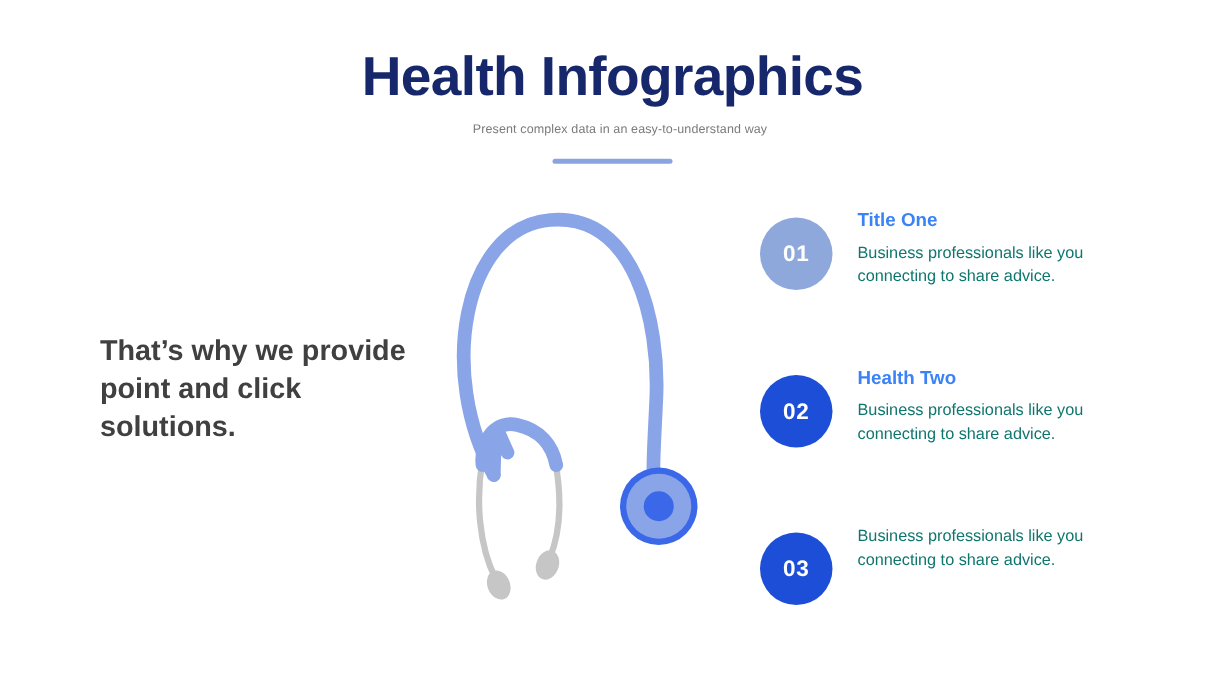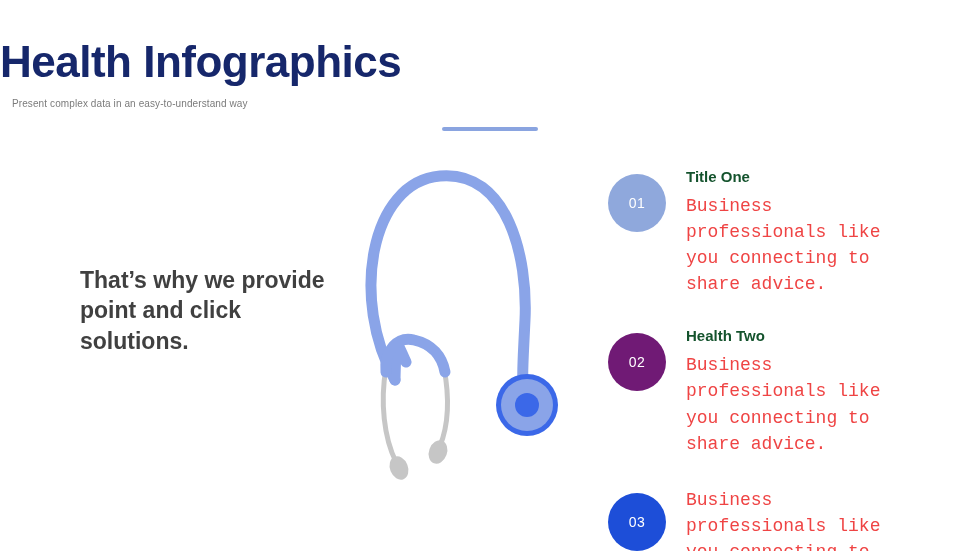--- a/index.html
+++ b/index.html
@@ -17,21 +17,21 @@
     background: #ffffff;
     overflow: hidden;
   }
 
   
   .header {
     position: absolute;
     left: 0;
     top: 38px;
     width: 980px;
-    text-align: left;
+    text-align: center;
   }
   .slide-title {
     font-size: 44px;
     font-weight: bold;
     color: #16276b;
     letter-spacing: -0.5px;
     line-height: 1.1;
     margin: 0;
   }
   .slide-subtitle {
@@ -94,38 +94,37 @@
     position: absolute;
     left: 0;
     top: 6px;
     width: 58px;
     height: 58px;
     border-radius: 50%;
     display: flex;
     align-items: center;
     justify-content: center;
     color: #ffffff;
-    font-size: 14px;
-    font-weight: normal;
+    font-size: 18px;
+    font-weight: bold;
     letter-spacing: 0.5px;
   }
   .step-title {
     font-size: 15px;
     font-weight: bold;
-    color: #14532d;
+    color: #3b82f6;
     margin: 0 0 7px 0;
     line-height: 1.2;
   }
   .step-desc {
-    font-size: 18px;
-    color: #ef4444;
+    font-size: 13px;
+    color: #0f766e;
     line-height: 1.45;
     margin: 0;
     max-width: 215px;
-    font-family: Liberation Mono, monospace;
   }
 </style>
 </head>
 <body>
 
 <div class="slide">
 
   <div class="header">
     <h1 class="slide-title">Health Infographics</h1>
     <p class="slide-subtitle">Present complex data in an easy-to-understand way</p>
@@ -168,21 +167,21 @@
 
   <div class="steps">
 
     <div class="step">
       <div class="step-badge" style="background: rgb(143, 168, 220);">01</div>
       <h2 class="step-title">Title One</h2>
       <p class="step-desc">Business professionals like you connecting to share advice.</p>
     </div>
 
     <div class="step">
-      <div class="step-badge" style="background: #701a75;">02</div>
+      <div class="step-badge" style="background: #1d4ed8;">02</div>
       <h2 class="step-title">Health Two</h2>
       <p class="step-desc">Business professionals like you connecting to share advice.</p>
     </div>
 
     <div class="step">
       <div class="step-badge" style="background: #1d4ed8;">03</div>
       <p class="step-desc">Business professionals like you connecting to share advice.</p>
     </div>
 
   </div>

